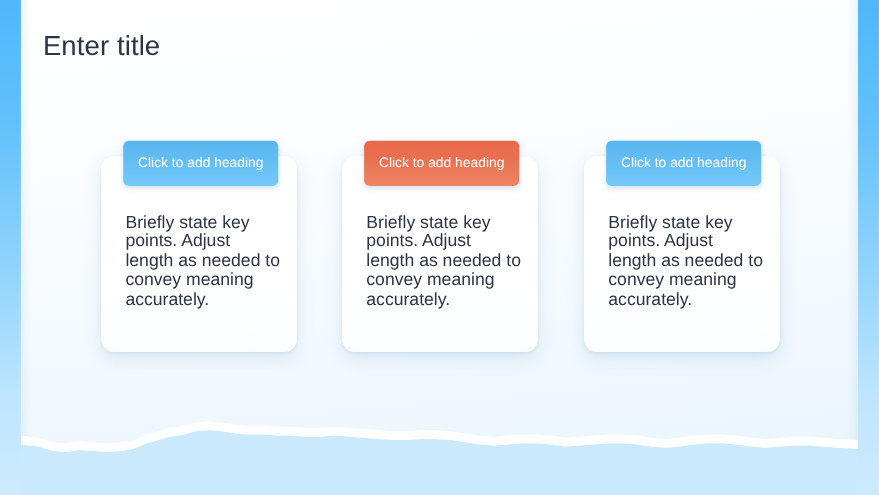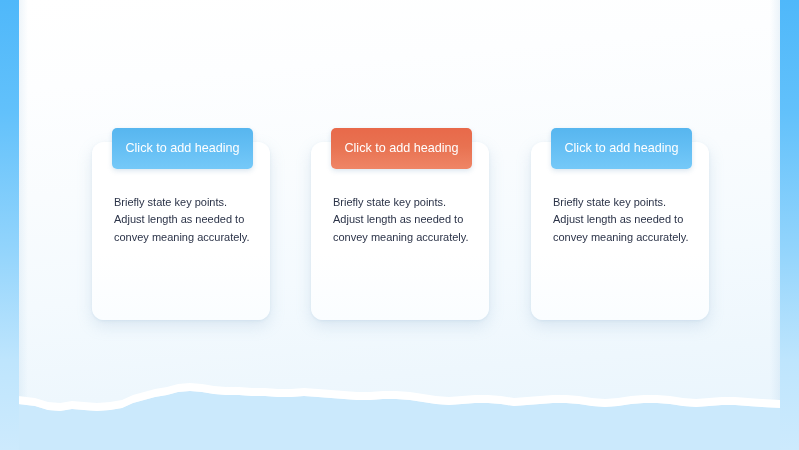--- a/index.html
+++ b/index.html
@@ -109,21 +109,21 @@
   }
   .card.c1 { left: 0px; }
   .card.c2 { left: 219px; }
   .card.c3 { left: 439px; }
 
   .card-body {
     position: absolute;
     left: 22px;
     right: 14px;
     top: 52px;
-    font-size: 11px;
+    font-size: 16px;
     line-height: 17.4px;
     color: #2b3348;
   }
 
   
   .badge {
     position: absolute;
     top: -14px;
     left: 20px;
     width: 141px;
@@ -178,20 +178,21 @@
              L540,34 L527,35 L514,36 L501,34 L488,33 L475,33 L462,34 L449,35 L436,34
              L423,32 L410,30 L396,29 L383,29 L370,30 L357,30 L344,29 L331,28 L318,27
              L304,26 L291,27 L278,27 L265,26 L252,26 L239,25 L226,25 L214,24 L202,22
              L190,21 L178,22 L167,25 L155,27 L144,30 L133,33 L122,38 L110,40 L97,41
              L84,40 L72,39 L60,41 L48,40 L35,36 L18,34 Z" fill="#ffffff"></path>
   </svg>
 
   <div class="rail left"></div>
   <div class="rail right"></div>
 
+  <div class="title">Enter title</div>
 
   <div class="cards">
 
     <div class="card c1">
       <div class="badge blue">Click to add heading</div>
       <div class="card-body">Briefly state key points. Adjust length as needed to convey meaning accurately.</div>
     </div>
 
     <div class="card c2">
       <div class="badge orange">Click to add heading</div>

